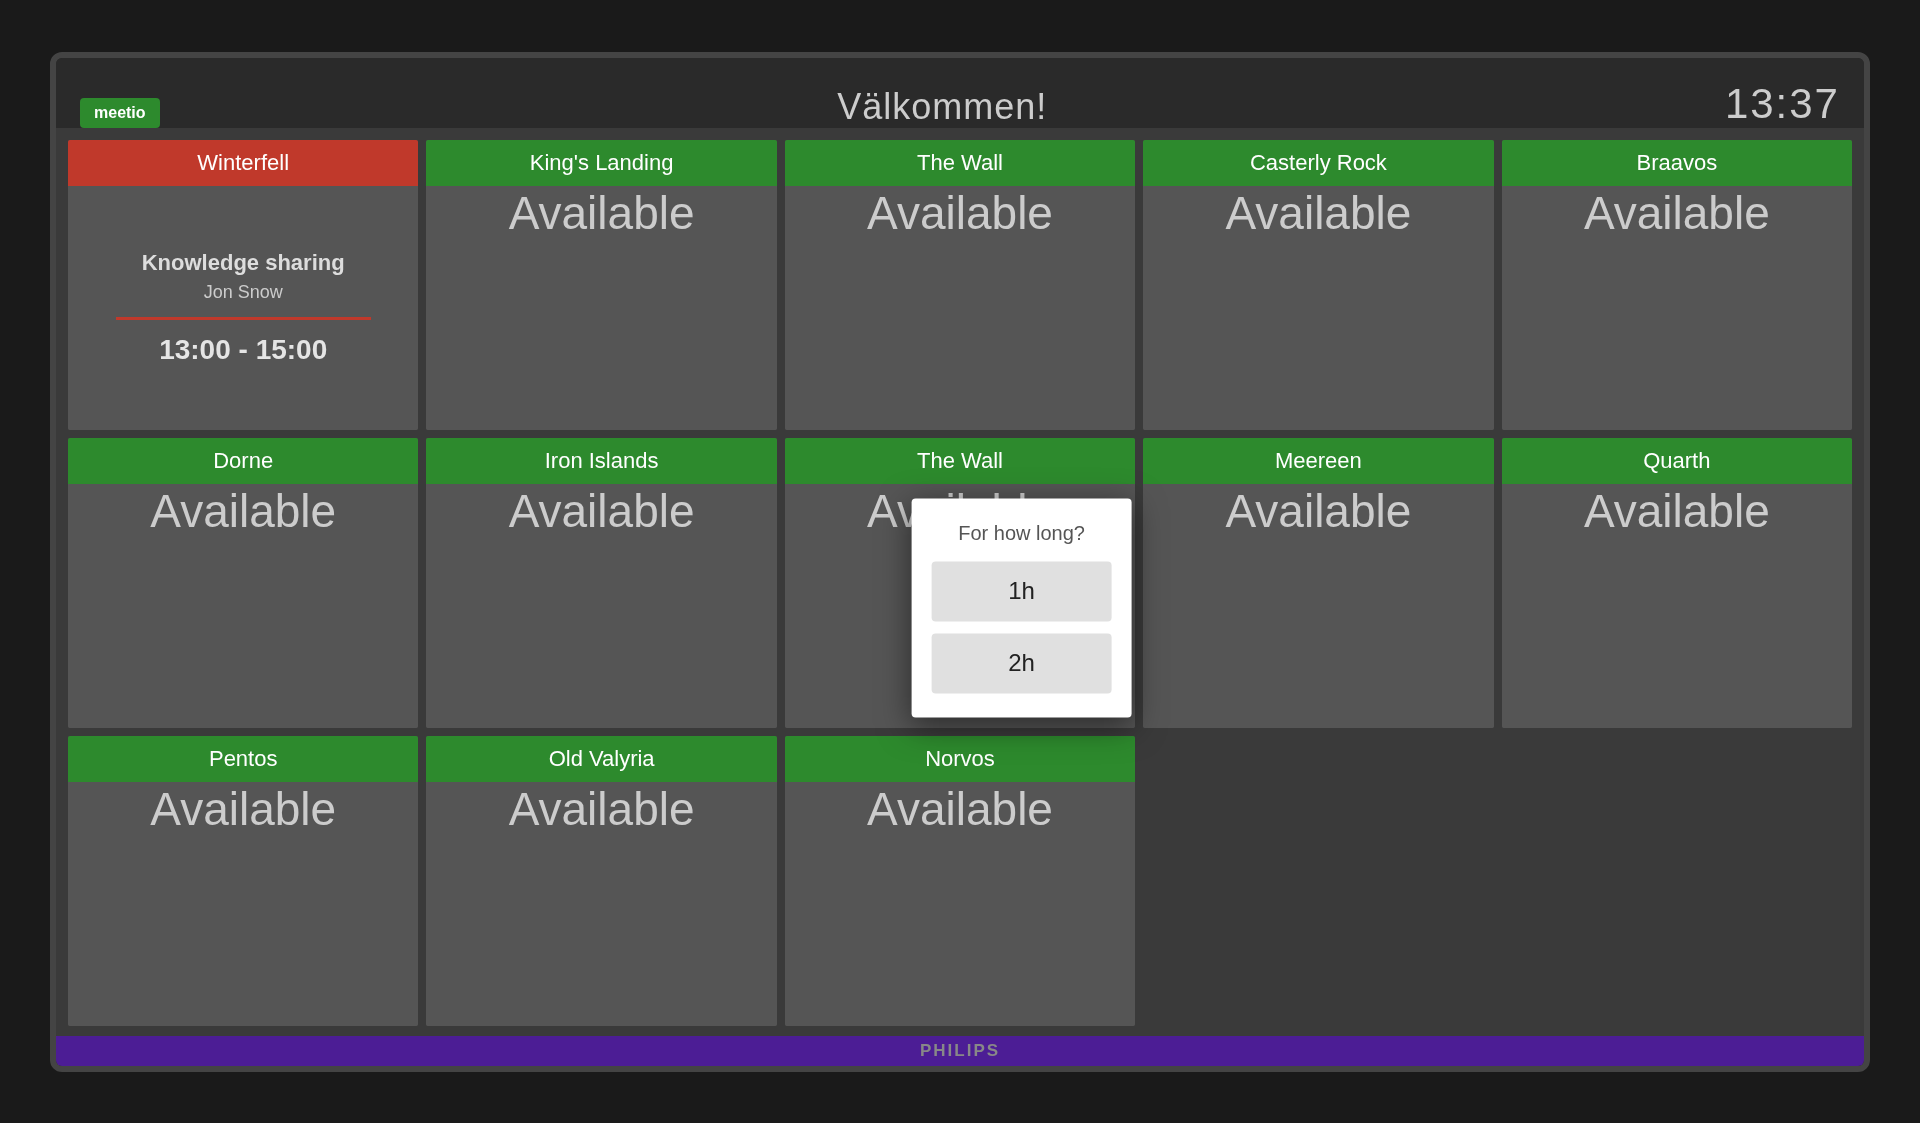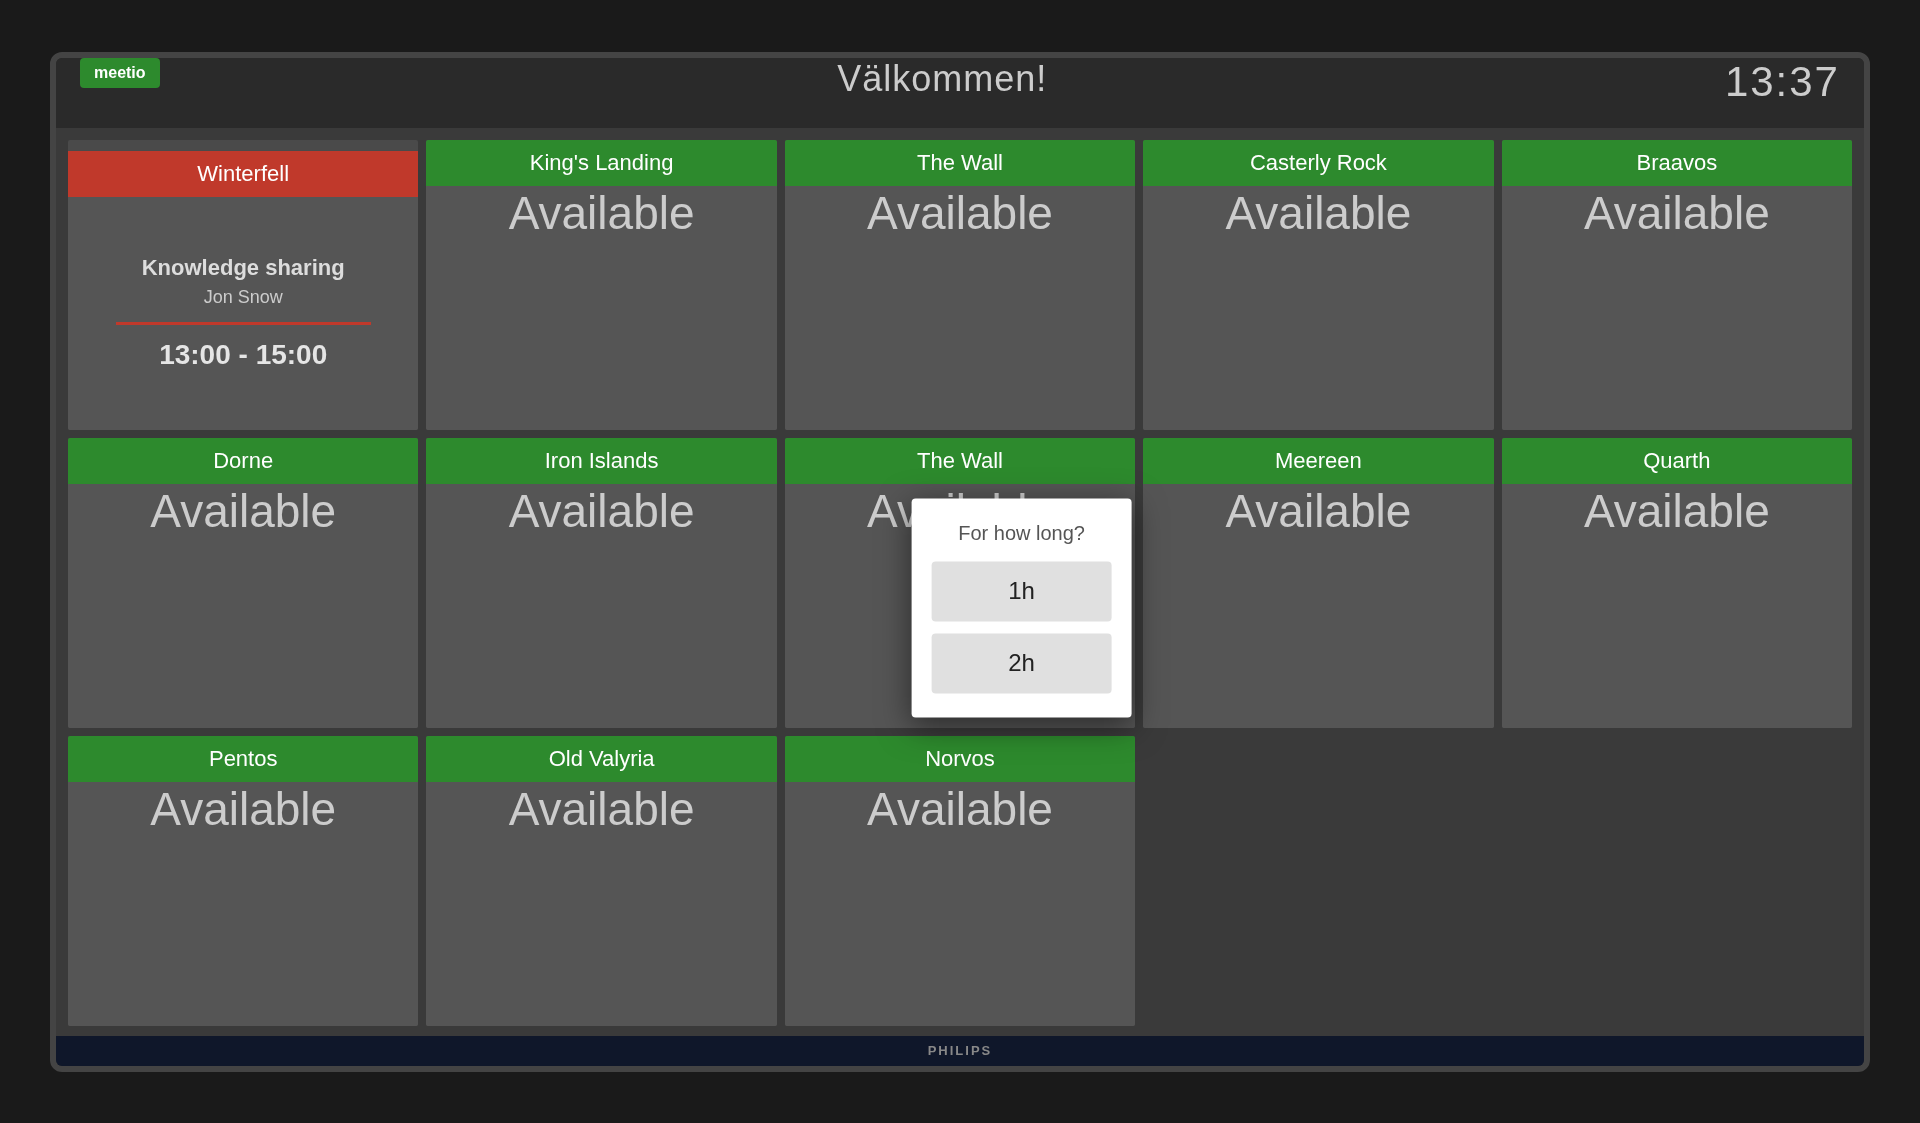--- a/index.html
+++ b/index.html
@@ -25,35 +25,35 @@
       overflow: hidden;
       position: relative;
     }
 
     .tv-bottom-bar {
       position: absolute;
       bottom: 0;
       left: 0;
       right: 0;
       height: 30px;
-      background: #0f172a;
+      background: #4c1d95;
       display: flex;
       align-items: center;
       justify-content: center;
       color: #888;
-      font-size: 13px;
+      font-size: 17px;
       font-weight: bold;
       letter-spacing: 2px;
     }
 
     .header {
       background: #2a2a2a;
       height: 70px;
       display: flex;
-      align-items: flex-start;
+      align-items: flex-end;
       justify-content: space-between;
       padding: 0 24px;
       flex-shrink: 0;
     }
 
     .logo-badge {
       background: #2d8a2d;
       color: white;
       font-size: 16px;
       font-weight: bold;
@@ -105,21 +105,20 @@
       background: #2d8a2d;
       color: white;
       text-align: center;
       padding: 10px 6px;
       font-size: 22px;
       font-weight: 400;
     }
 
     .room-header.occupied {
       background: #c0392b;
-      margin-top: 11px;
     }
 
     .room-body {
       flex: 1;
       display: flex;
       align-items: flex-start;
       justify-content: center;
       background: #555;
     }
 

